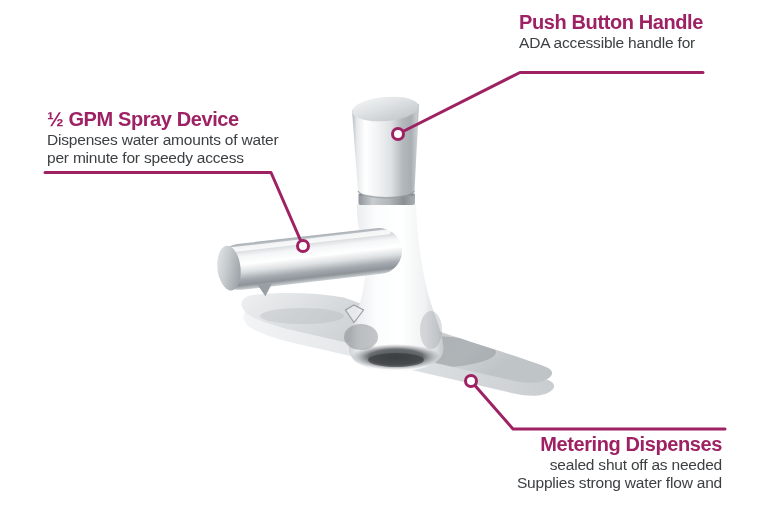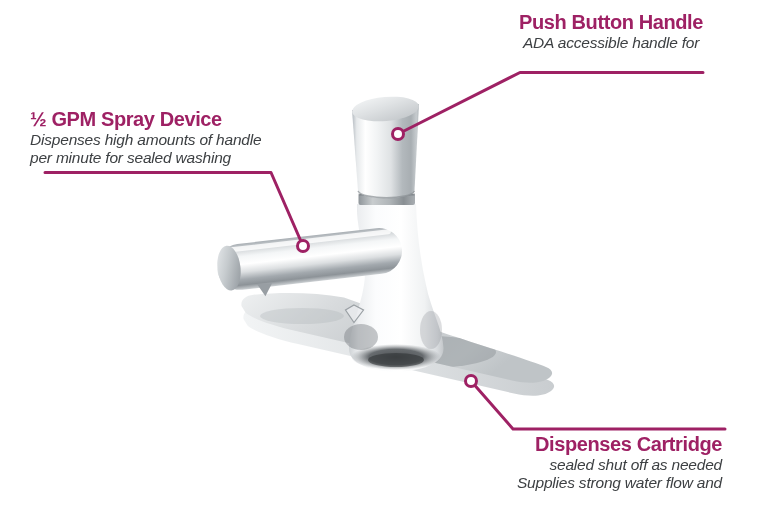--- a/index.html
+++ b/index.html
@@ -26,24 +26,23 @@
     font-weight: bold;
     line-height: 23px;
     letter-spacing: -0.4px;
     color: var(--accent, #9e2164);
   }
   .callout-desc {
     font-size: 15.5px;
     line-height: 18px;
     letter-spacing: -0.2px;
     color: var(--text, #3d4043);
-    font-style: italic;
   }
-  .callout-push { top: 11px;  right: 67px; text-align: center; }
-  .callout-gpm  { top: 108px; left: 30px;  text-align: left; }
+  .callout-push { top: 11px;  right: 67px; text-align: left; }
+  .callout-gpm  { top: 108px; left: 47px;  text-align: left; }
   .callout-meter{ top: 433px; right: 48px; text-align: right; }
 
   .leader {
     fill: none;
     stroke: var(--accent, #9e2164);
     stroke-width: 3;
     stroke-linejoin: round;
     stroke-linecap: round;
   }
   .marker {
@@ -173,23 +172,23 @@
     <circle class="marker" cx="471" cy="381" r="5.5"></circle>
   </svg>
 
   <div class="callout callout-push">
     <div class="callout-title">Push Button Handle</div>
     <div class="callout-desc">ADA accessible handle for</div>
   </div>
 
   <div class="callout callout-gpm">
     <div class="callout-title">½ GPM Spray Device</div>
-    <div class="callout-desc">Dispenses high amounts of handle</div>
-    <div class="callout-desc">per minute for sealed washing</div>
+    <div class="callout-desc">Dispenses water amounts of water</div>
+    <div class="callout-desc">per minute for speedy access</div>
   </div>
 
   <div class="callout callout-meter">
-    <div class="callout-title">Dispenses Cartridge</div>
+    <div class="callout-title">Metering Dispenses</div>
     <div class="callout-desc">sealed shut off as needed</div>
     <div class="callout-desc">Supplies strong water flow and</div>
   </div>
 
 </div>
 
 </body></html>

